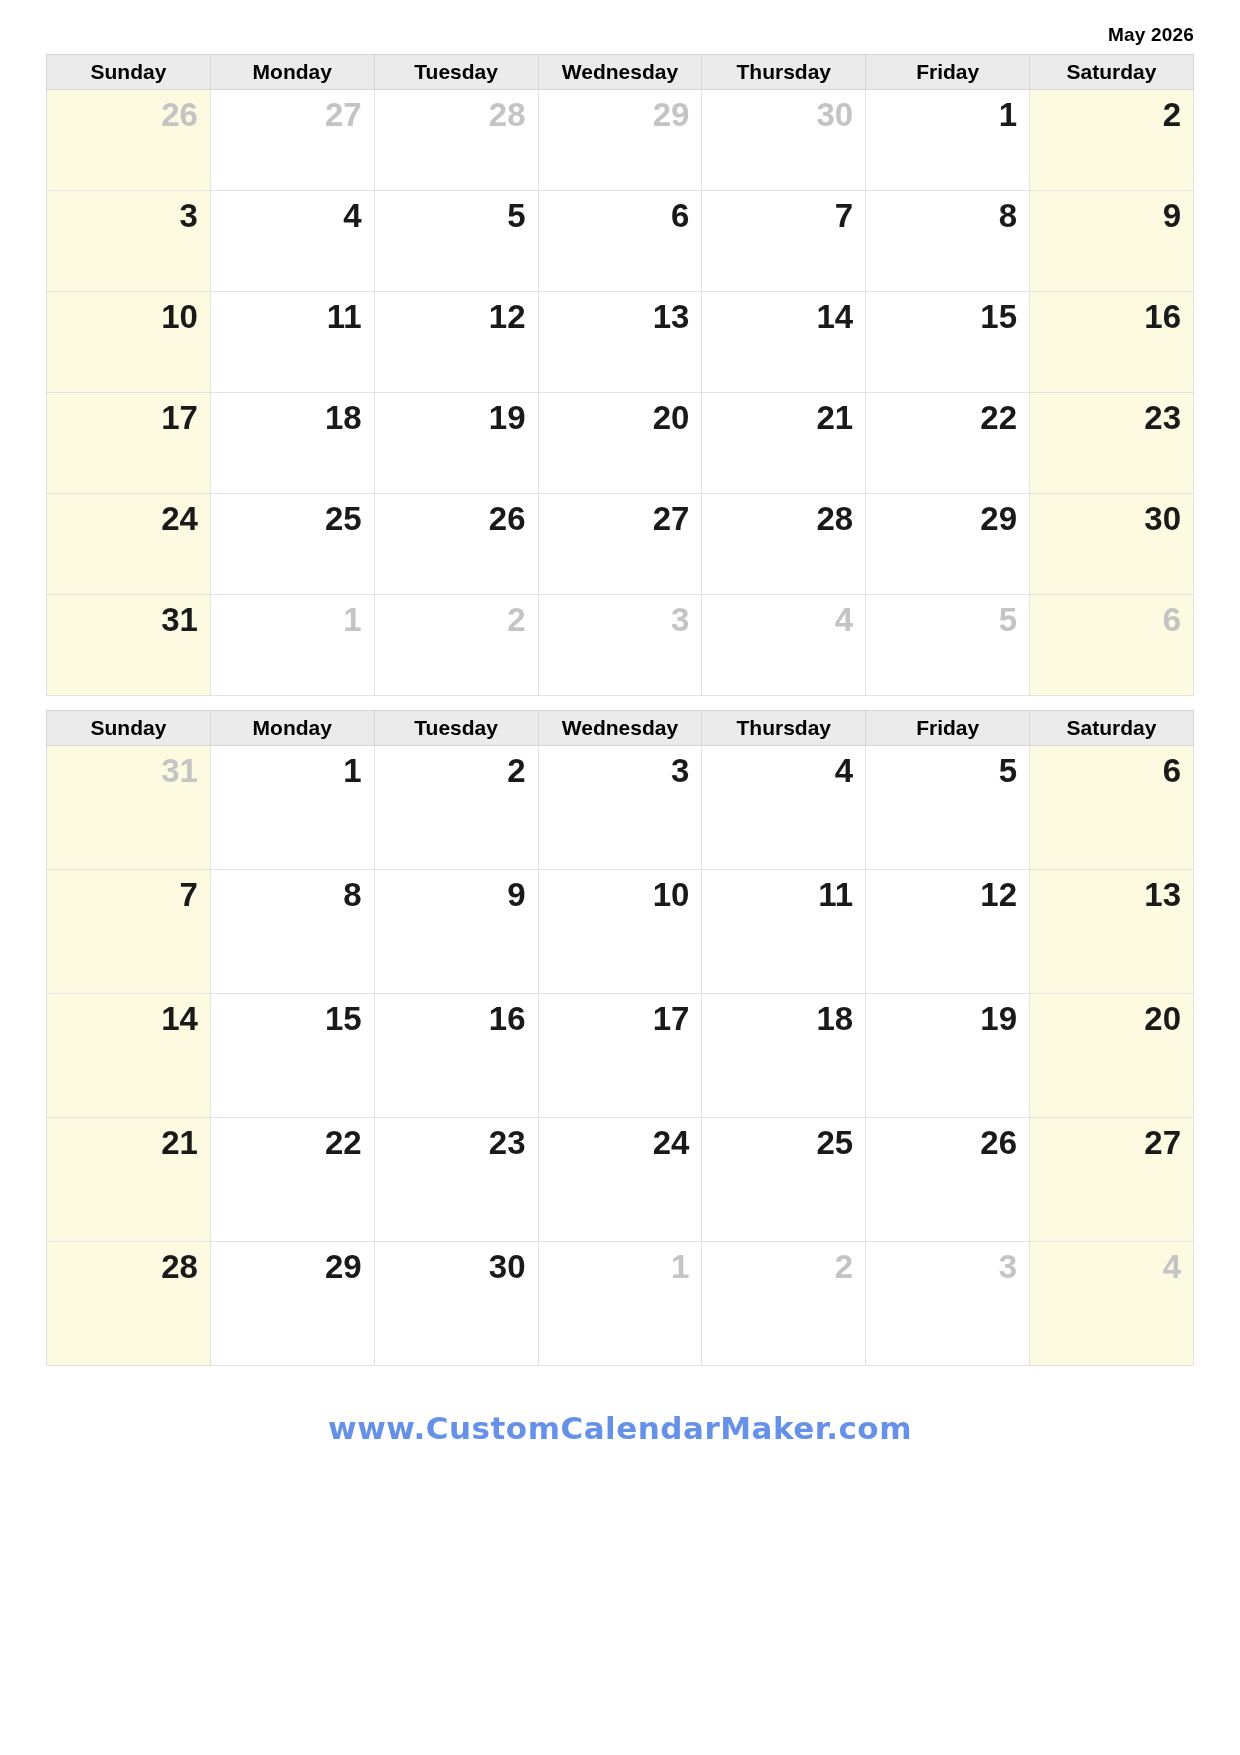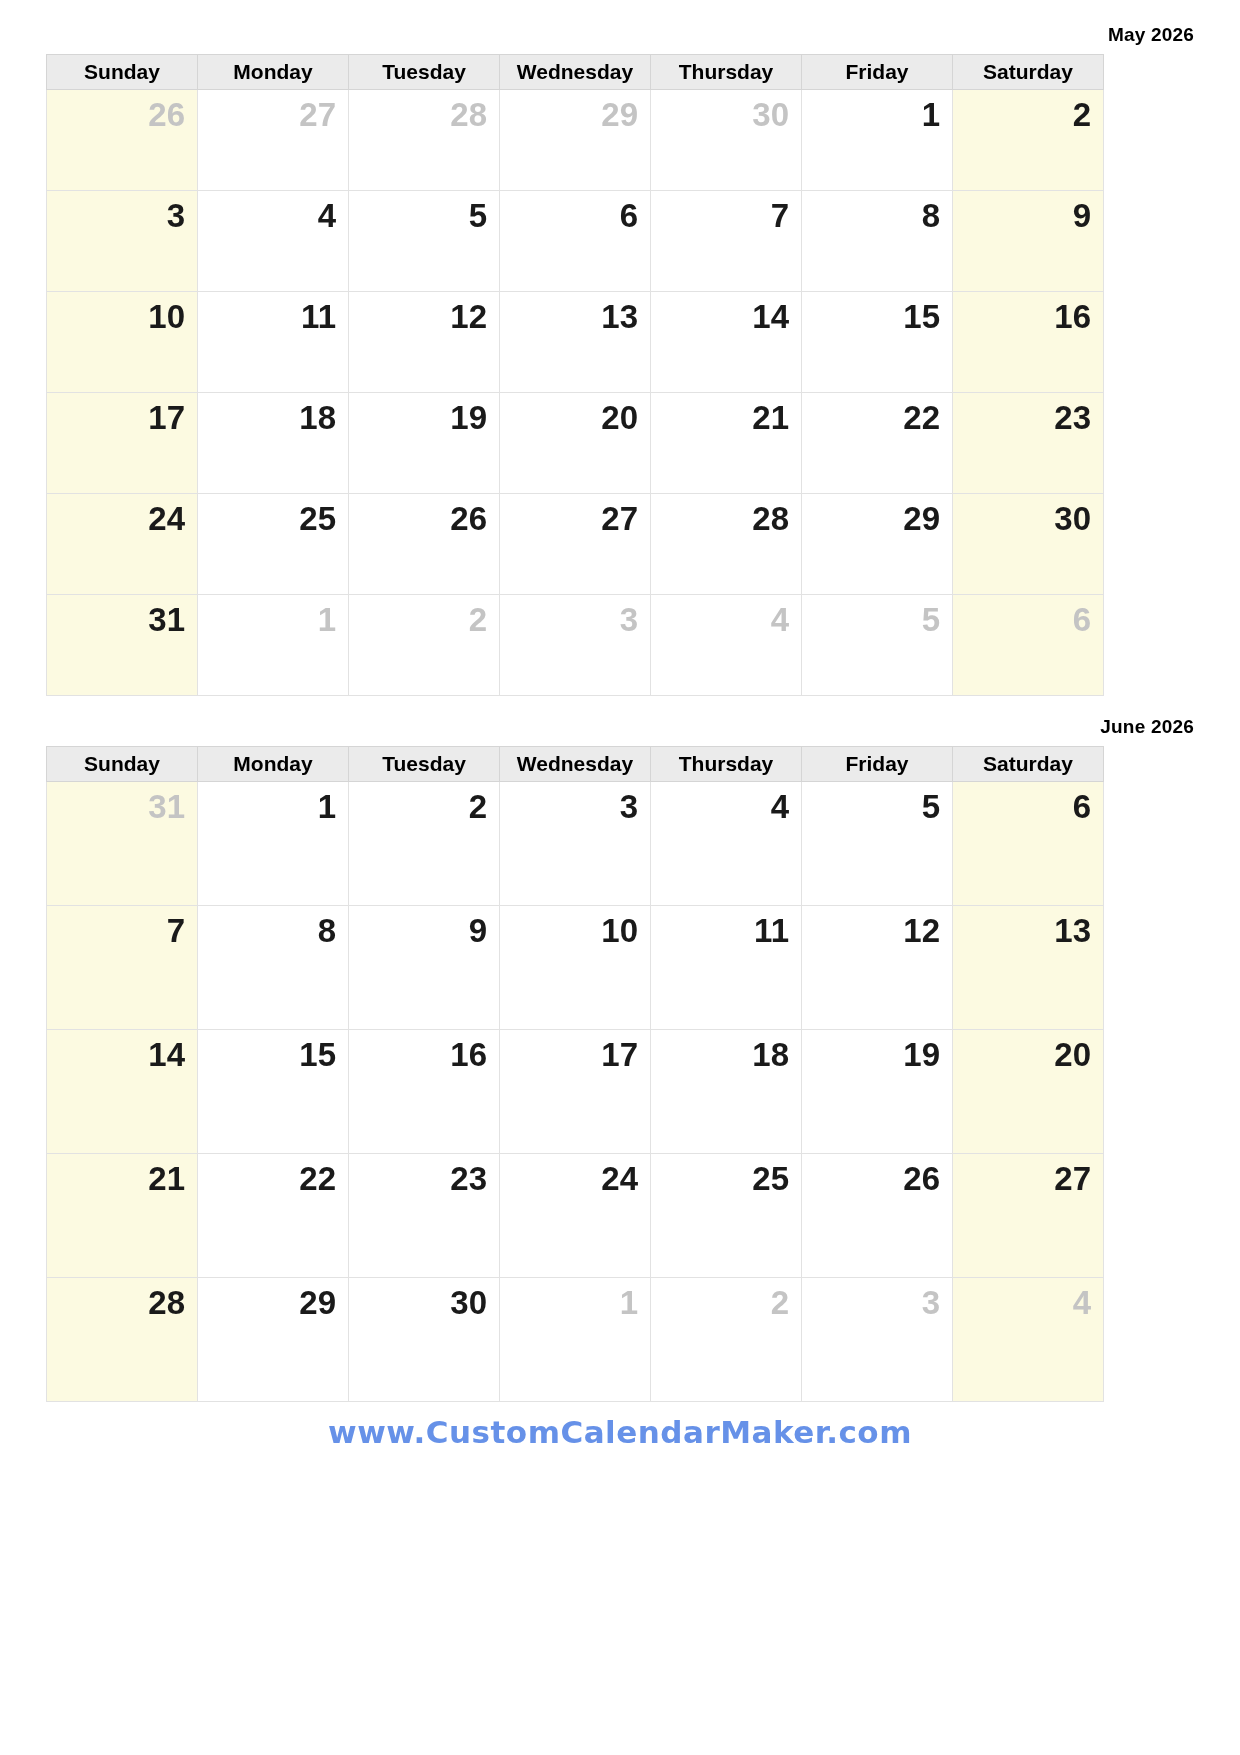--- a/index.html
+++ b/index.html
@@ -23,21 +23,21 @@
   .month-title {
     text-align: right;
     font-size: 19px;
     font-weight: bold;
     color: #000;
     margin: 6px 0 8px 0;
     letter-spacing: 0.2px;
   }
   table.cal {
     border-collapse: collapse;
-    width: 1058px;
+    width: 1148px;
     table-layout: fixed;
   }
   table.cal th {
     background: #ebebeb;
     border: 1px solid #d5d5d5;
     font-size: 21px;
     font-weight: bold;
     height: 34px;
     padding: 0;
     text-align: center;
@@ -56,21 +56,21 @@
   table.cal td.weekend {
     background: #fcfae1;
   }
   table.cal td.other {
     color: #c4c4c4;
   }
   .m1 td { height: 94px; }
   .m2 td { height: 117px; }
   .footer {
     text-align: center;
-    margin-top: 12px;
+    margin-top: 44px;
     font-size: 31px;
     font-weight: bold;
     color: #6691e8;
     font-family: "DejaVu Sans", sans-serif;
     letter-spacing: 0.5px;
   }
   .spacer { height: 14px; }
 </style>
 </head>
 <body>
@@ -146,21 +146,20 @@
             <td class="other">5</td>
             <td class="weekend other">6</td>
           </tr>
         </tbody>
     </table>
   </div>
 
   <div class="spacer"></div>
 
   <div>
-    <div class="month-title">June 2026</div>
     <table class="cal m2">
       <thead>
         <tr>
           <th>Sunday</th>
           <th>Monday</th>
           <th>Tuesday</th>
           <th>Wednesday</th>
           <th>Thursday</th>
           <th>Friday</th>
           <th>Saturday</th>

